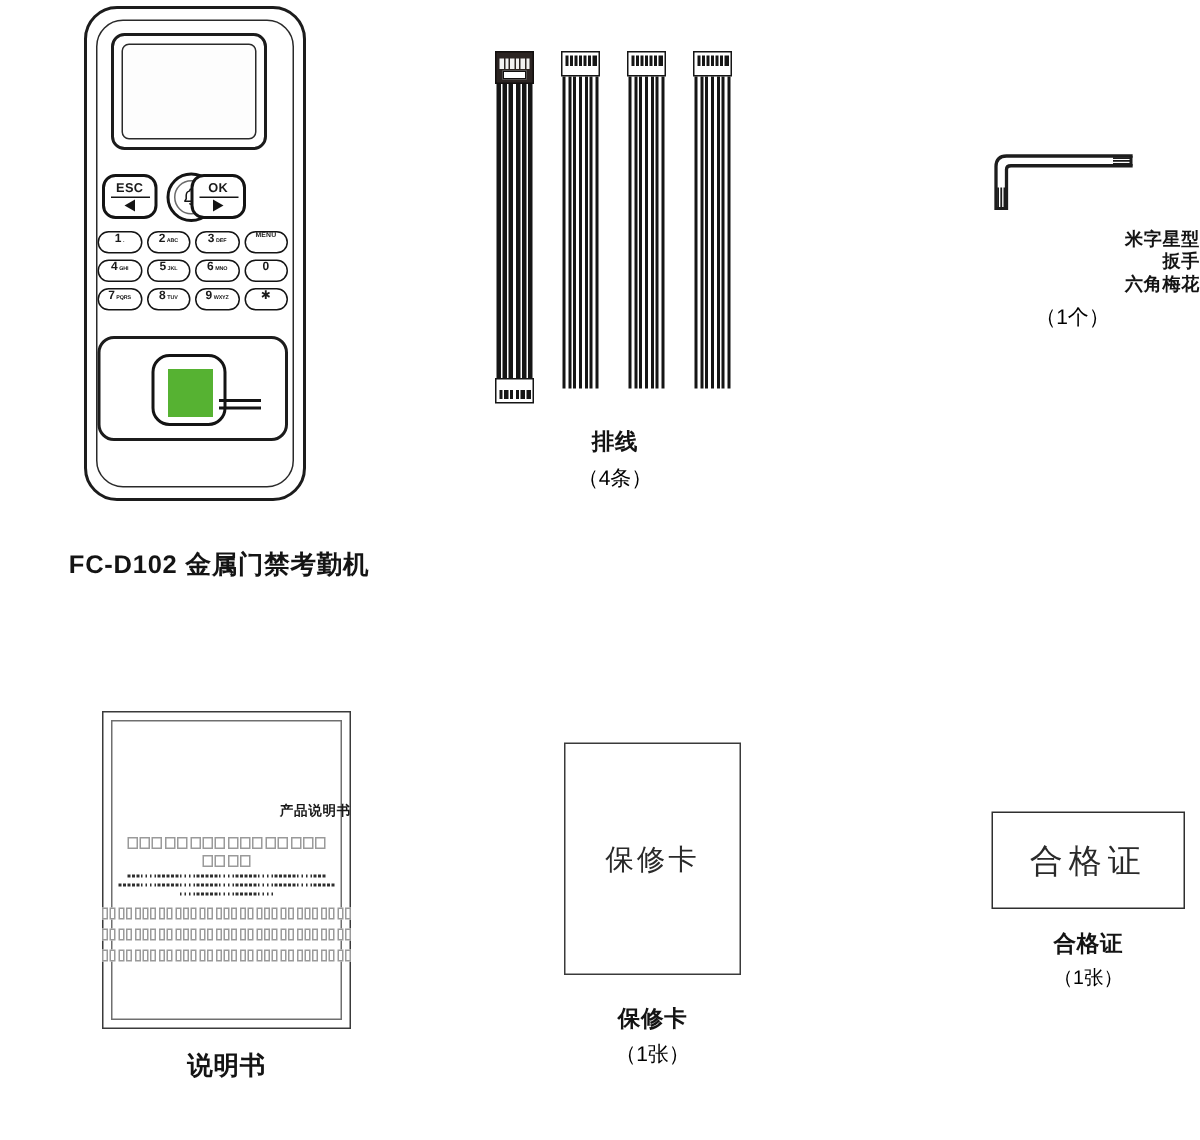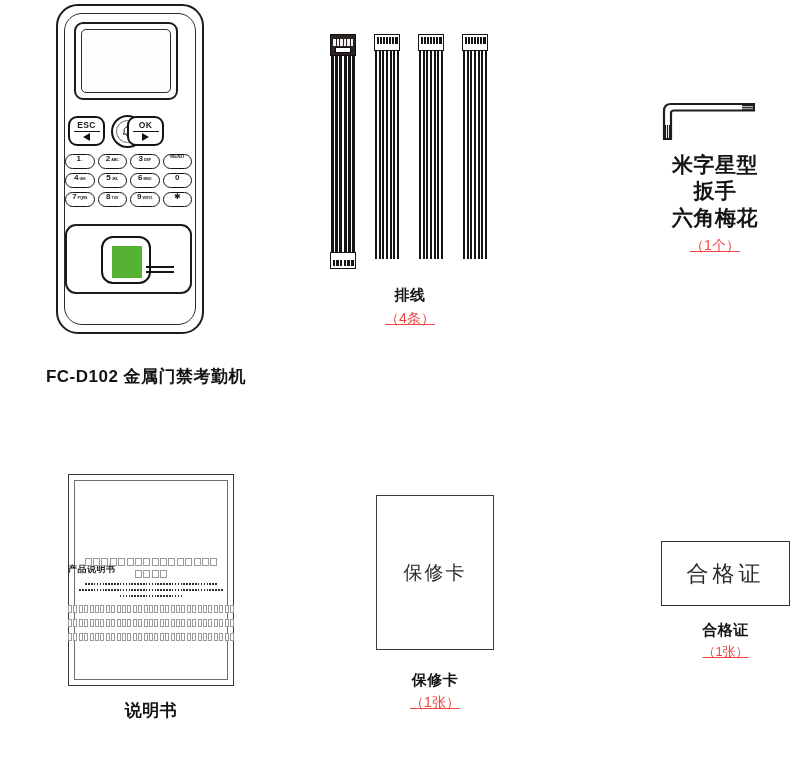--- a/index.html
+++ b/index.html
@@ -9,21 +9,21 @@
     position:relative;overflow:hidden;color:#1a1a1a;
   }
   .stage{position:absolute;inset:0;}
   .item{position:absolute;}
 
   
   .cap{ text-align:center; line-height:1.25; }
   .cap .title{
     font-weight:bold;color:#141414;letter-spacing:.5px;white-space:nowrap;
   }
-  .cap .qty{ color:#ef4444; white-space:nowrap;text-decoration:underline; }
+  .cap .qty{ color:#000000; white-space:nowrap; }
 
   
   #device{ left:56px; top:4px; width:148px; height:330px; }
   .dev-body{
     position:absolute;inset:0;border:2.5px solid #1c1c1c;
     border-radius:22px;background:#fff;box-sizing:border-box;
   }
   .dev-inner{
     position:absolute;left:6px;top:7px;right:6px;bottom:7px;
     border:1.6px solid #2a2a2a;border-radius:18px;box-sizing:border-box;
@@ -120,22 +120,22 @@
   
   #wrench{left:650px;top:95px;width:110px;height:45px;}
 
   
   #manual{left:68px;top:474px;width:166px;height:212px;}
   .sheet{
     position:absolute;inset:0;border:1.6px solid #3a3a3a;background:#fff;box-sizing:border-box;
   }
   .sheet-in{position:absolute;left:5px;top:5px;right:5px;bottom:5px;border:1px solid #6f6f6f;box-sizing:border-box;}
   .doc-title{
-    position:absolute;top:60px;left:0;right:0;text-align:left;
-    font-size:9px;font-weight:bold;color:#1a1a1a;letter-spacing:.5px;margin-top:29px;
+    position:absolute;top:60px;left:0;right:0;text-align:right;
+    font-size:9px;font-weight:bold;color:#1a1a1a;letter-spacing:.5px;
   }
   .boxrow{position:absolute;left:0;right:0;display:flex;justify-content:center;gap:1.4px;}
   .boxrow b{width:5px;height:6px;border:1px solid #9a9a9a;background:#fff;display:block;}
   .dotrow{position:absolute;left:0;right:0;display:flex;justify-content:center;gap:1.3px;}
   .dotrow i{width:1.6px;height:1.6px;background:#2e2e2e;display:block;border-radius:0;}
 
   
   #warranty{left:376px;top:495px;width:118px;height:155px;}
   .card{position:absolute;inset:0;border:1.6px solid #3a3a3a;background:#fff;box-sizing:border-box;
         display:flex;align-items:center;justify-content:center;}
@@ -148,21 +148,21 @@
   .cert-text{font-size:22px;color:#2a2a2a;letter-spacing:4px;font-family:"Liberation Serif","DejaVu Serif",serif;}
 
   
   #cap-device{left:0;top:366px;width:292px;}
   #cap-device .title{font-size:17px;}
   #cap-device .qty{font-size:14px;margin-top:7px;}
   #cap-cables{left:330px;top:286px;width:160px;}
   #cap-cables .title{font-size:15px;}
   #cap-cables .qty{font-size:14px;margin-top:5px;}
   #cap-wrench{left:630px;top:152px;width:170px;}
-  #cap-wrench .title{font-size:21px;}
+  #cap-wrench .title{font-size:12px;text-align:right;}
   #cap-wrench .qty{font-size:14px;margin-top:6px;}
   #cap-manual{left:68px;top:700px;width:166px;}
   #cap-manual .title{font-size:17px;}
   #cap-manual .qty{font-size:14px;margin-top:5px;}
   #cap-warranty{left:376px;top:671px;width:118px;}
   #cap-warranty .title{font-size:15px;}
   #cap-warranty .qty{font-size:14px;margin-top:4px;}
   #cap-cert{left:661px;top:621px;width:129px;}
   #cap-cert .title{font-size:15px;}
   #cap-cert .qty{font-size:13px;margin-top:4px;}

